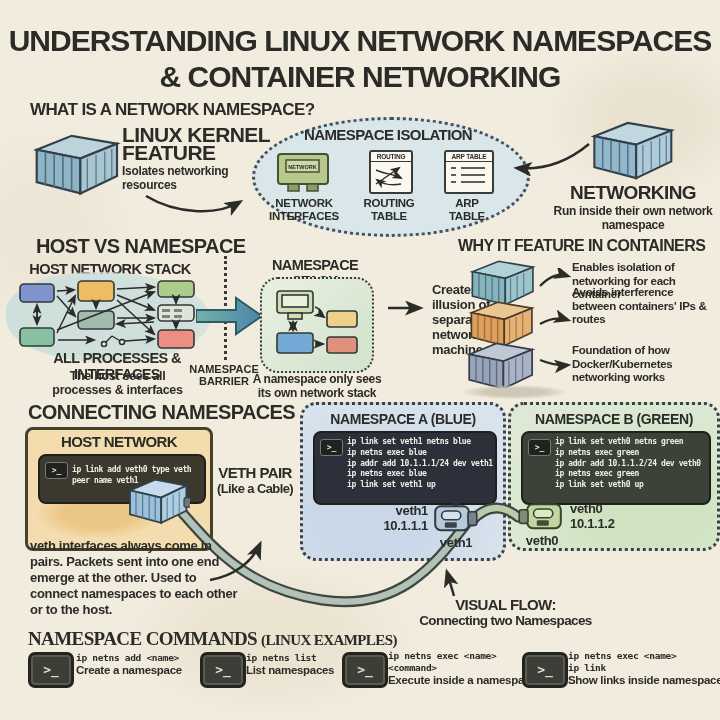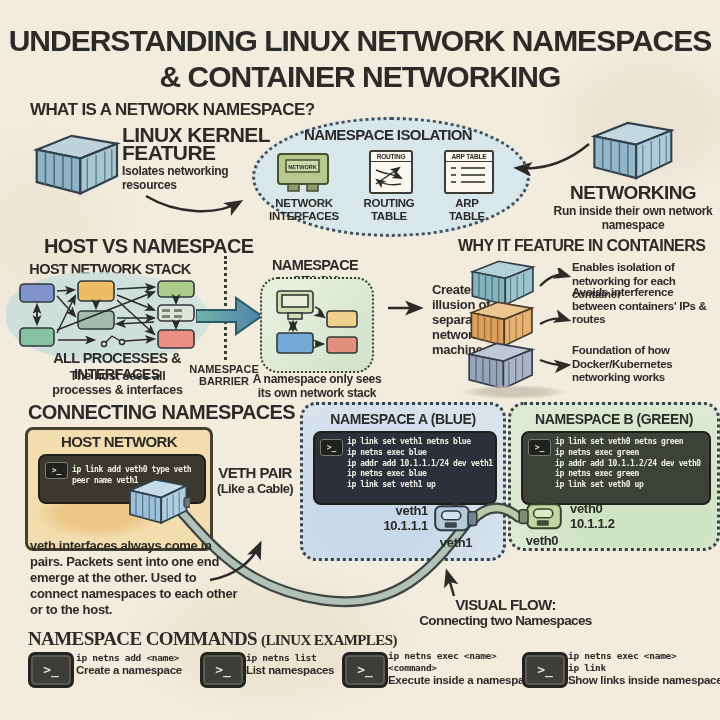--- a/index.html
+++ b/index.html
@@ -141,21 +141,21 @@
   <svg class="abs" style="left:586px;top:116px;" width="92" height="64" viewBox="0 0 110 76">
     <polygon points="10,24 50,8 102,17 60,34" fill="#c2d8e0" stroke="#31404a" stroke-width="2.5"></polygon>
     <polygon points="10,24 60,34 60,74 10,61" fill="#93b8cc" stroke="#31404a" stroke-width="2.5"></polygon>
     <polygon points="60,34 102,17 102,54 60,74" fill="#aecadb" stroke="#31404a" stroke-width="2.5"></polygon>
     <path d="M20,27 V64 M30,29 V67 M40,31 V69 M50,33 V71" stroke="#537182" stroke-width="1.8" fill="none"></path>
     <path d="M68,34 V69 M78,30 V64 M88,26 V60 M96,23 V56" stroke="#5f7f90" stroke-width="1.5" fill="none"></path>
   </svg>
   <div class="abs hd ctr" style="left:558px;top:182px;width:150px;font-size:19px;">NETWORKING</div>
   <div class="abs b ctr" style="left:552px;top:205px;width:162px;font-size:12px;line-height:13.5px;letter-spacing:-0.3px;">Run inside their own network namespace</div>
 
-  <div class="sec-h" style="left:44px;top:235px;">HOST VS NAMESPACE</div>
+  <div class="sec-h" style="left:36px;top:235px;">HOST VS NAMESPACE</div>
   <div class="abs hd ctr" style="left:24px;top:261px;width:172px;font-size:14.5px;">HOST NETWORK STACK</div>
 
   <div class="blob"></div>
   <svg class="abs" style="left:12px;top:278px;" width="192" height="80" viewBox="0 0 192 80">
     <g stroke="#33383a" stroke-width="1.6">
       <rect x="8" y="6" width="34" height="18" rx="4" fill="#8193cc"></rect>
       <rect x="8" y="50" width="34" height="18" rx="4" fill="#86c2a2"></rect>
       <rect x="66" y="3" width="36" height="20" rx="4" fill="#edbd66"></rect>
       <rect x="66" y="33" width="36" height="18" rx="4" fill="#a3bbae"></rect>
       <rect x="146" y="3" width="36" height="16" rx="4" fill="#abcc8b"></rect>

